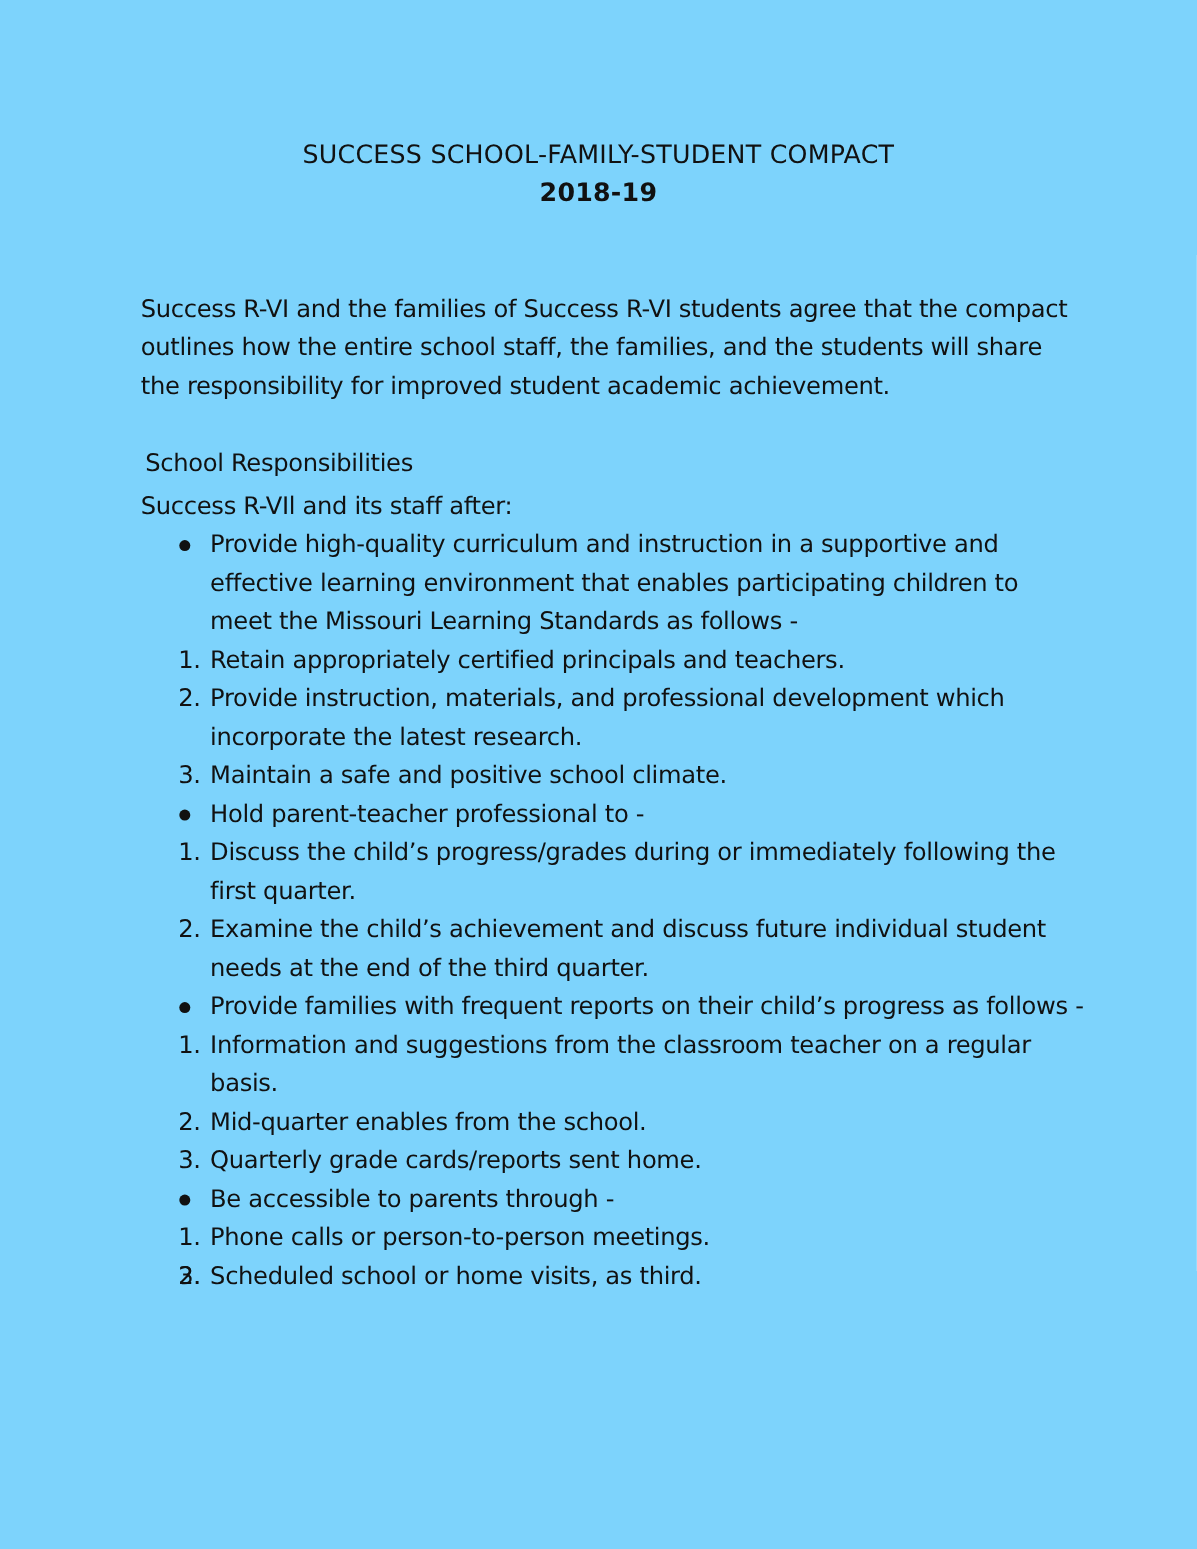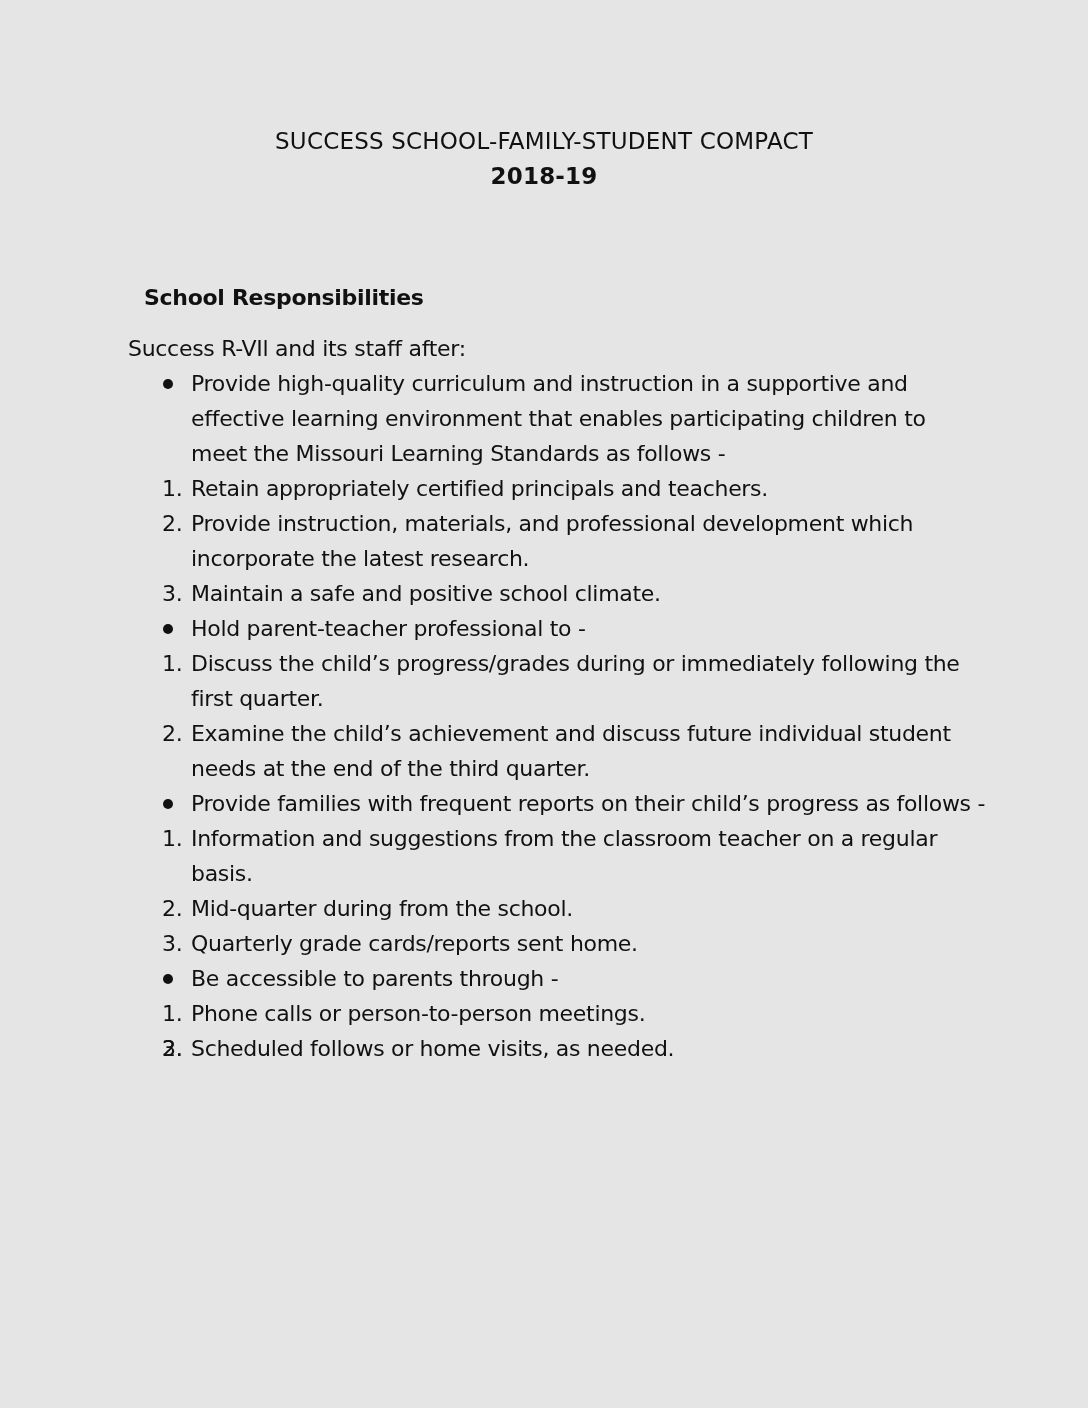--- a/index.html
+++ b/index.html
@@ -14,21 +14,21 @@
       overflow: hidden;
       color: #111111;
       font-family: "DejaVu Sans", sans-serif;
     }
     .page {
       position: absolute;
       left: 0;
       top: 0;
       width: 1088px;
       height: 1408px;
-      background: #e5e5e5;
+      background: #7dd3fc;
     }
     .title-block {
       position: absolute;
       left: 0;
       width: 1088px;
       top: 124px;
       text-align: center;
       font-size: 23px;
       line-height: 35px;
       letter-spacing: 0.2px;
@@ -46,22 +46,22 @@
       top: 264px;
       width: 860px;
       font-size: 22px;
       line-height: 35px;
       letter-spacing: -0.3px;
     }
     .intro {
       margin: 0 0 35px 0;
     }
     .section-heading {
-      font-weight: bold;
-      margin: 16px;
+      font-weight: normal;
+      margin: 4px;
       font-size: 22px;
     }
     .lead {
       margin: 0;
     }
     .item {
       position: relative;
       padding-left: 63px;
     }
     .marker {
@@ -90,20 +90,21 @@
 <body>
 
 <div class="page">
 
   <div class="title-block">
     <span class="line">SUCCESS SCHOOL-FAMILY-STUDENT COMPACT</span>
     <span class="line bold">2018-19</span>
   </div>
 
   <div class="content">
+    <p class="intro">Success R-VI and the families of Success R-VI students agree that the compact outlines how the entire school staff, the families, and the students will share the responsibility for improved student academic achievement.</p>
 
     <p class="section-heading">School Responsibilities</p>
     <p class="lead">Success R-VIl and its staff after:</p>
 
     <div class="item bullet">
       <span class="marker"></span>
       <span>Provide high-quality curriculum and instruction in a supportive and effective learning environment that enables participating children to meet the Missouri Learning Standards as follows -</span>
     </div>
     <div class="item num">
       <span class="marker">1.</span>
@@ -134,36 +135,36 @@
     <div class="item bullet">
       <span class="marker"></span>
       <span>Provide families with frequent reports on their child’s progress as follows  -</span>
     </div>
     <div class="item num">
       <span class="marker">1.</span>
       <span>Information and suggestions from the classroom teacher on a regular basis.</span>
     </div>
     <div class="item num">
       <span class="marker">2.</span>
-      <span>Mid-quarter during from the school.</span>
+      <span>Mid-quarter enables from the school.</span>
     </div>
     <div class="item num">
       <span class="marker">3.</span>
       <span>Quarterly grade cards/reports sent home.</span>
     </div>
 
     <div class="item bullet">
       <span class="marker"></span>
       <span>Be accessible to parents through -</span>
     </div>
     <div class="item num">
       <span class="marker">1.</span>
       <span>Phone calls or person-to-person meetings.</span>
     </div>
     <div class="item num">
       <span class="marker">2.</span>
     </div>
     <div class="item num">
       <span class="marker">3.</span>
-      <span>Scheduled follows or home visits, as needed.</span>
+      <span>Scheduled school or home visits, as third.</span>
     </div>
   </div>
 </div>
 
 </body></html>

